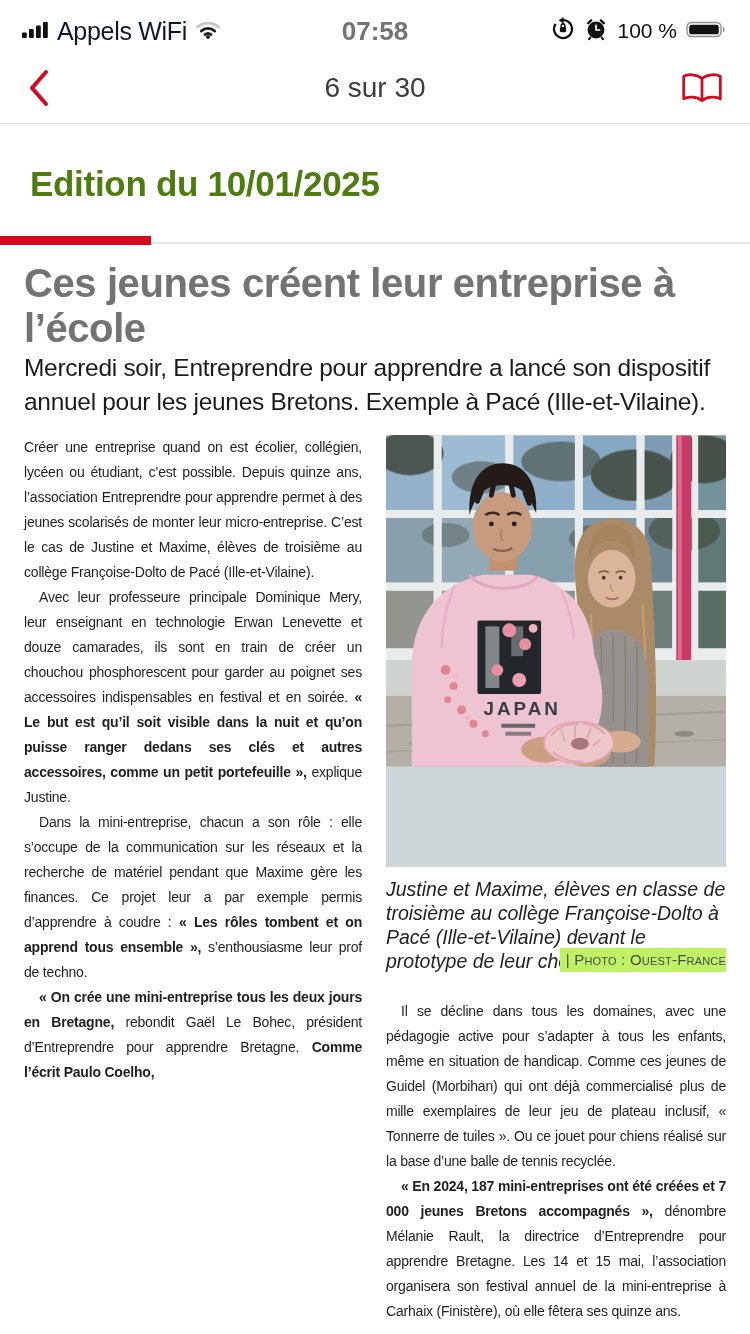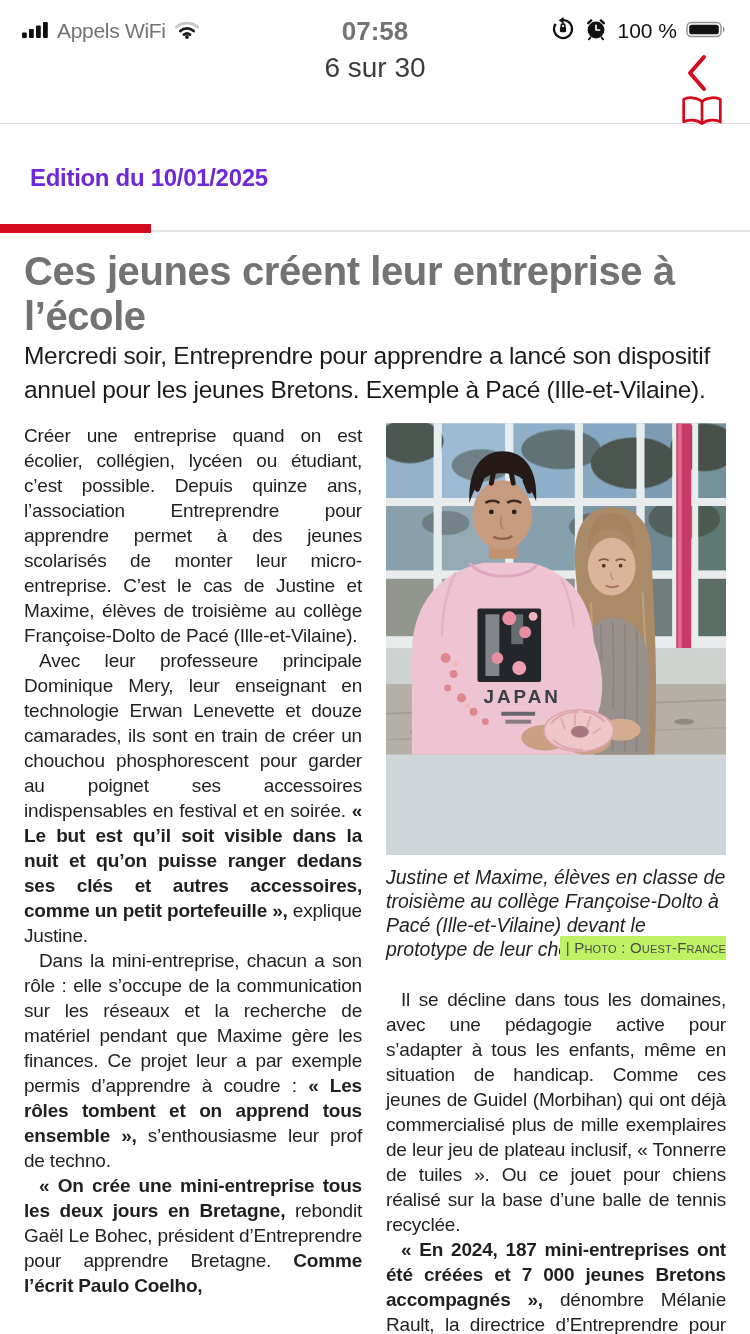--- a/index.html
+++ b/index.html
@@ -7,49 +7,49 @@
     --text-dark:#1c1c1c;
     --divider:#dcdcdc;
   }
   *{box-sizing:border-box;margin:0;padding:0;}
   html,body{width:750px;height:1334px;overflow:hidden;background:#fff;
     font-family:"Liberation Sans", sans-serif;color:var(--text-dark);}
 
   
   .status-bar{height:52px;display:flex;align-items:center;padding:10px 22px 0 22px;position:relative;}
   .sb-left{display:flex;align-items:center;gap:8px;}
-  .sb-carrier{font-size:21px;color:#737373;letter-spacing:-0.3px;}
+  .sb-carrier{font-size:25px;color:#0f172a;letter-spacing:-0.3px;}
   .sb-time{position:absolute;left:0;right:0;text-align:center;font-size:26px;font-weight:700;color:#737373;}
   .sb-right{margin-left:auto;display:flex;align-items:center;gap:9px;z-index:2;}
   .sb-batt-label{font-size:21px;color:#111;}
 
   
-  .nav-bar{height:72px;display:flex;align-items:flex-end;padding:0 26px;border-bottom:1px solid var(--divider);flex-direction:column;}
+  .nav-bar{height:72px;display:flex;align-items:center;padding:0 26px;border-bottom:1px solid var(--divider);}
   .nav-back{width:40px;height:44px;display:flex;align-items:center;cursor:pointer;}
   .nav-title{position:absolute;left:0;right:0;text-align:center;font-size:28px;color:#3c3c3c;}
   .nav-bar{position:relative;}
   .nav-book{margin-left:auto;cursor:pointer;z-index:2;display:flex;align-items:center;}
 
   
   .edition{padding:40px 0 0 30px;}
-  .edition h2{font-size:24px;font-weight:700;color:#6d28d9;letter-spacing:-0.3px;}
+  .edition h2{font-size:35px;font-weight:700;color:#4d7c0f;letter-spacing:-0.3px;}
   .rule-row{position:relative;margin-top:32px;height:9px;}
   .rule-red{position:absolute;left:0;top:0;width:151px;height:9px;background:var(--brand-red);}
   .rule-gray{position:absolute;left:151px;right:0;bottom:1px;height:2px;background:#e6e6e6;}
 
   
   .article{padding:0 24px;}
   .article h1{margin-top:16px;font-size:40px;font-weight:700;color:#737373;letter-spacing:-0.4px;}
   .lede{font-size:24.5px;line-height:34px;color:#1b1b1b;letter-spacing:-0.3px;}
 
   .columns{display:flex;gap:24px;margin-top:16px;align-items:flex-start;}
   .col-left{flex:0 0 338px;}
   .col-right{flex:1 1 auto;min-width:0;}
 
-  .body-para{font-size:19px;line-height:25px;text-align:justify;color:#1f1f1f;letter-spacing:-0.2px;}
+  .body-para{font-size:14px;line-height:25px;text-align:justify;color:#1f1f1f;letter-spacing:-0.2px;}
   .body-para.indent{text-indent:15px;}
   .body-para .b{font-weight:700;}
 
   .photo-wrap{width:340px;height:432px;overflow:hidden;background:#cfd6d9;}
   .photo-wrap svg{display:block;}
   .caption-block{position:relative;margin-top:10px;font-size:19.5px;line-height:24px;font-style:italic;color:#222;}
   .caption-credit{position:absolute;right:0;bottom:1px;font-style:normal;font-variant:small-caps;
     font-size:15px;color:#4a4a4a;letter-spacing:0.2px;background:#bef264;padding-left:6px;}
   .right-body{margin-top:26px;}
 </style>

